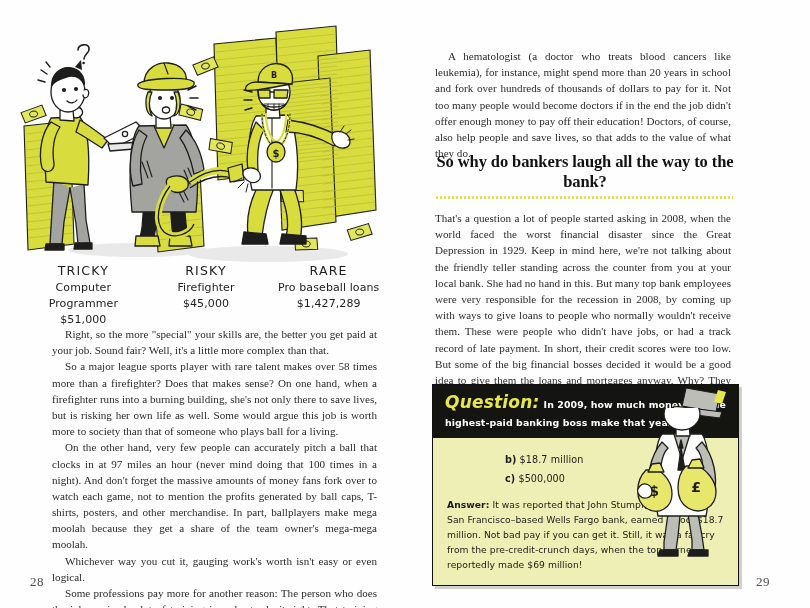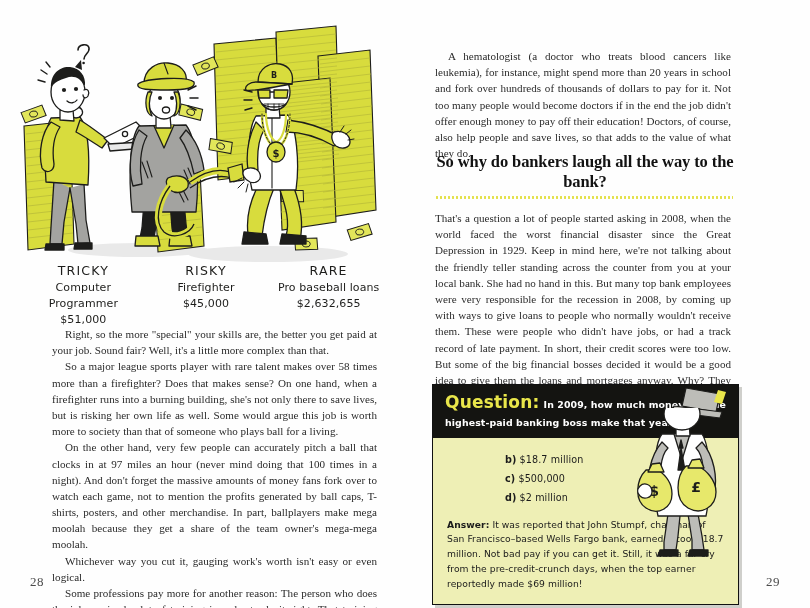--- a/index.html
+++ b/index.html
@@ -29,21 +29,21 @@
   
   .folio {
     position: absolute;
     bottom: 18px;
     font-family: "Liberation Serif", serif;
     font-size: 13px;
     color: #4b4b4b;
     letter-spacing: .5px;
   }
   .folio-left  { left: 30px; }
-  .folio-right { right: 30px; }
+  .folio-right { right: 40px; }
 
   
   .illo {
     position: absolute;
     left: 18px; top: 22px;
     width: 370px; height: 255px;
   }
   .illo svg { display:block; width:100%; height:100%; }
 
   
@@ -143,20 +143,21 @@
     position: relative;
   }
   .q-label {
     font-family: "DejaVu Sans", sans-serif;
     font-weight: bold;
     font-size: 17px;
     color: #e9e64a;
     letter-spacing: .2px;
     display: inline;
     vertical-align: baseline;
+    font-style: italic;
   }
   .q-text {
     font-family: "DejaVu Sans", sans-serif;
     font-weight: bold;
     font-size: 9.4px;
     color: #ffffff;
     line-height: 1.45;
     display: inline;
     letter-spacing: .1px;
   }
@@ -423,21 +424,21 @@
         <span class="cap-pay">$51,000</span>
       </div>
       <div class="cap">
         <span class="cap-title">RISKY</span>
         <span class="cap-job">Firefighter</span>
         <span class="cap-pay">$45,000</span>
       </div>
       <div class="cap">
         <span class="cap-title">RARE</span>
         <span class="cap-job">Pro baseball loans</span>
-        <span class="cap-pay">$2,632,655</span>
+        <span class="cap-pay">$1,427,289</span>
       </div>
     </div>
 
     <div class="left-body bodytext">
       <p>Right, so the more "special" your skills are, the better you get paid at your job. Sound fair? Well, it's a little more complex than that.</p>
       <p>So a major league sports player with rare talent makes over 58 times more than a firefighter? Does that makes sense? On one hand, when a firefighter runs into a burning building, she's not only there to save lives, but is risking her own life as well. Some would argue this job is worth more to society than that of someone who plays ball for a living.</p>
       <p>On the other hand, very few people can accurately pitch a ball that clocks in at 97 miles an hour (never mind doing that 100 times in a night). And don't forget the massive amounts of money fans fork over to watch each game, not to mention the profits generated by ball caps, T-shirts, posters, and other merchandise. In part, ballplayers make mega moolah because they get a share of the team owner's mega-mega moolah.</p>
       <p>Whichever way you cut it, gauging work's worth isn't easy or even logical.</p>
       <p>Some professions pay more for another reason: The person who does the job received a lot of training in order to do it right. That training probably took years to complete and cost a lot of money, too.</p>
     </div>
@@ -475,24 +476,20 @@
       <div class="qbox-body">
         <ul class="choices">
           <li>
             <span class="ltr">b)</span>
             <span>$18.7 million</span>
           </li>
           <li>
             <span class="ltr">c)</span>
             <span>$500,000</span>
           </li>
-          <li>
-            <span class="ltr">d)</span>
-            <span>$2 million</span>
-          </li>
         </ul>
 
         <div class="banker">
           <svg viewBox="0 0 110 150" xmlns="http://www.w3.org/2000/svg">
             <g stroke="#1d1d1b" stroke-width="1.3" stroke-linejoin="round" stroke-linecap="round">
 
               <path d="M44 106 L40 134 L40 142 L52 142 L54 128 L56 108" fill="#bdbdb8"></path>
               <path d="M64 106 L68 132 L68 142 L80 142 L78 128 L74 106" fill="#bdbdb8"></path>
               <path d="M36 142 L54 142 L54 148 L34 148 Z" fill="#1d1d1b"></path>
               <path d="M66 142 L84 142 L84 148 L64 148 Z" fill="#1d1d1b"></path>

